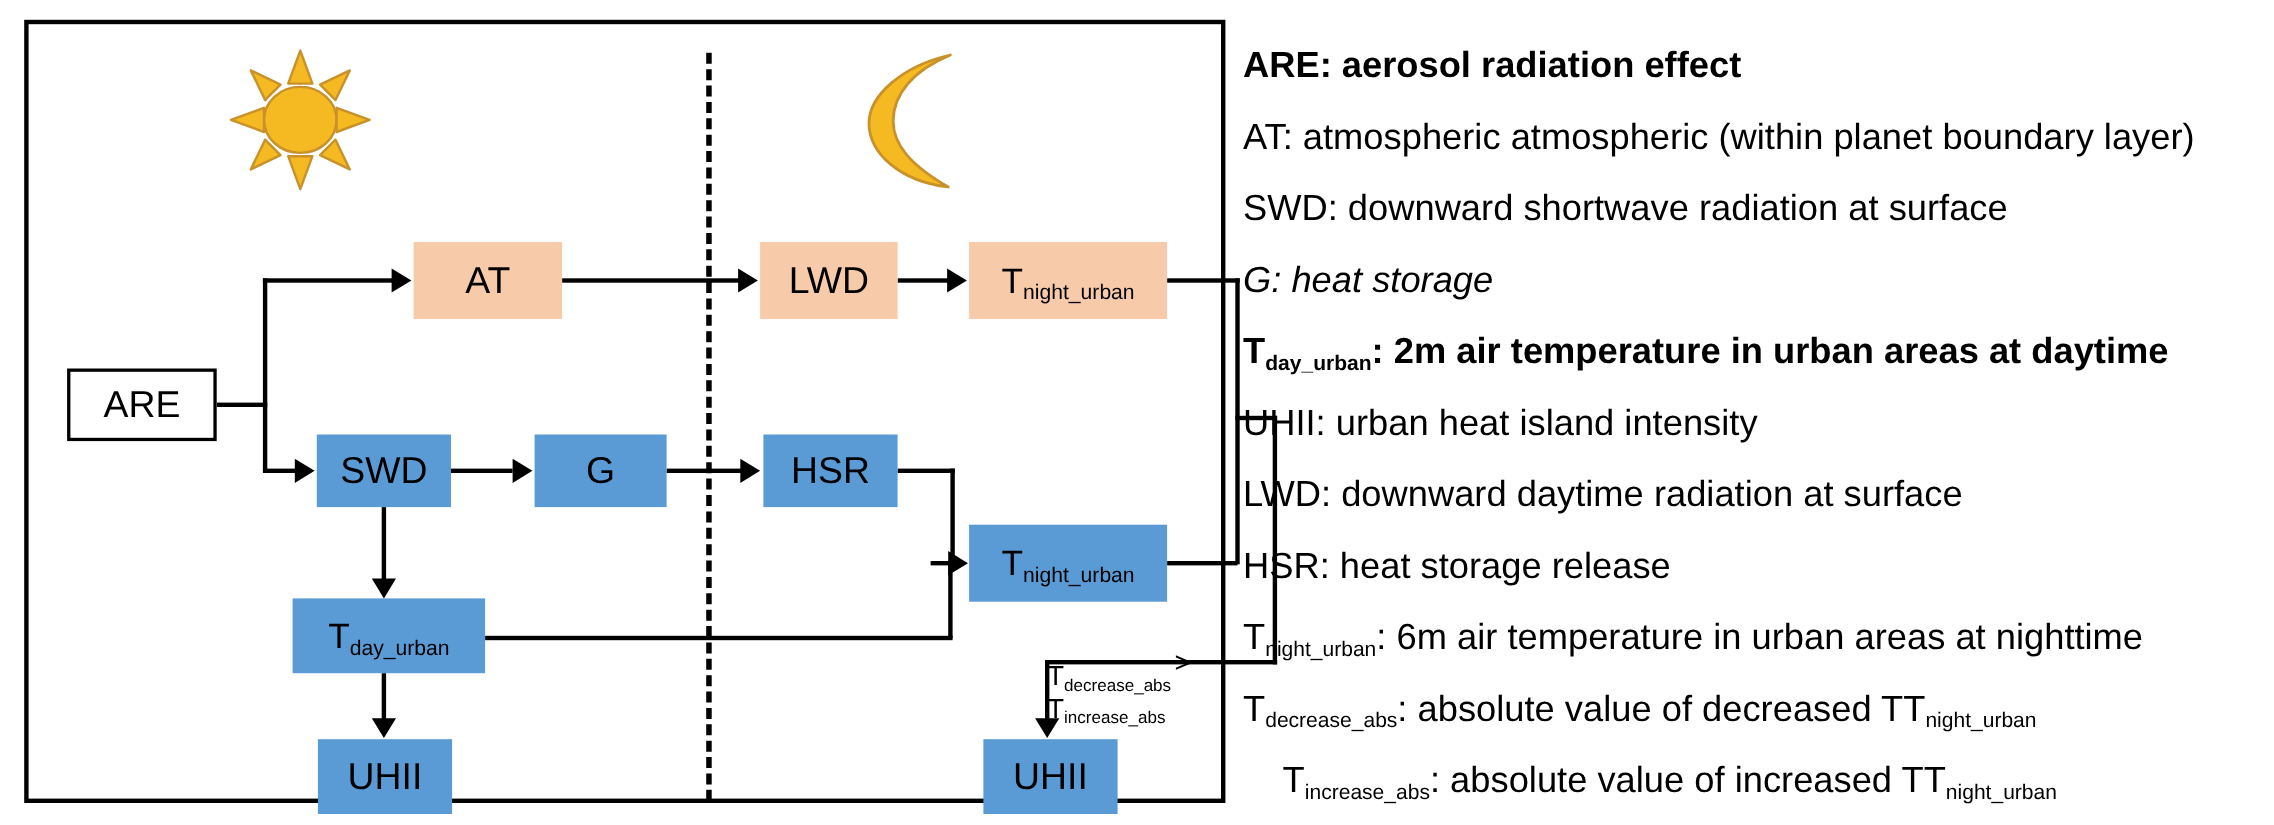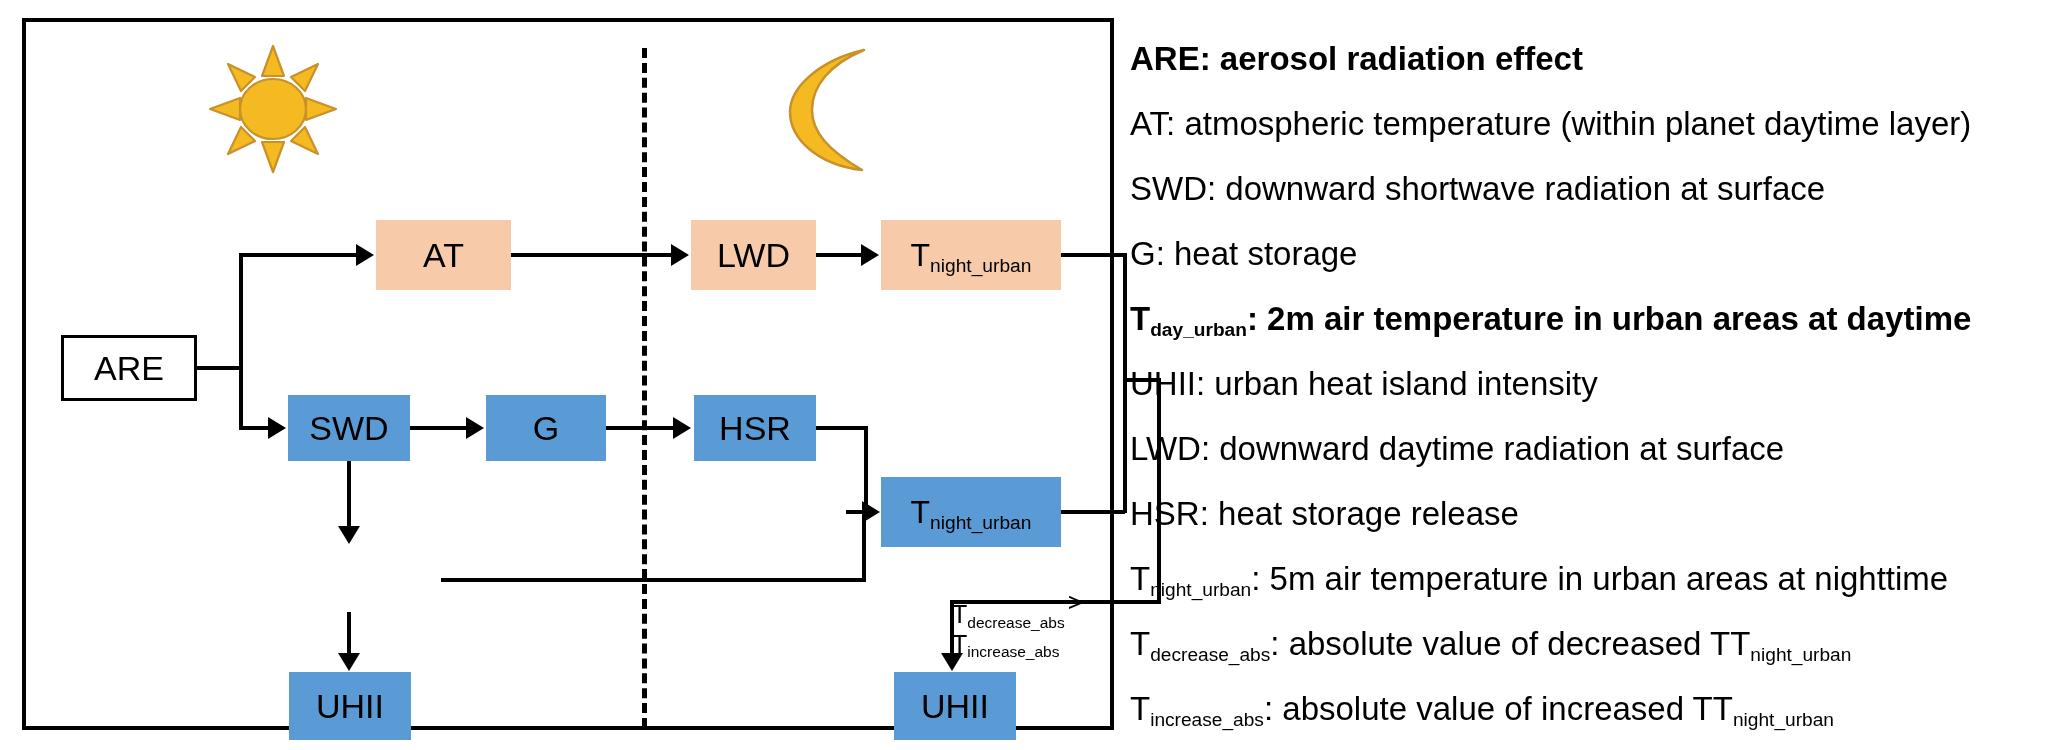--- a/index.html
+++ b/index.html
@@ -267,20 +267,23 @@
     </div>
 
     <div class="node node-blue" id="node-hsr">
       <span class="lbl">HSR</span>
     </div>
 
     <div class="node node-blue" id="node-tnight-b">
       <span class="lbl"><span>T</span><span class="sub">night_urban</span></span>
     </div>
 
+    <div class="node node-blue" id="node-tday">
+      <span class="lbl"><span>T</span><span class="sub">day_urban</span></span>
+    </div>
 
     <div class="node node-blue" id="node-uhii-day">
       <span class="lbl">UHII</span>
     </div>
 
     <div class="node node-blue" id="node-uhii-night">
       <span class="lbl">UHII</span>
     </div>
 
     <div id="cond-annot">
@@ -290,54 +293,54 @@
 
   </div>
 
   <div id="legend">
 
     <div class="legend-item" style="top:22px;font-weight:bold;">
       <span>ARE</span><span class="sub"></span><span>: aerosol radiation effect</span>
     </div>
 
     <div class="legend-item" style="top:87px;">
-      <span>AT</span><span class="sub"></span><span>: atmospheric temperature (within planet daytime layer)</span>
+      <span>AT</span><span class="sub"></span><span>: atmospheric atmospheric (within planet boundary layer)</span>
     </div>
 
     <div class="legend-item" style="top:152px;">
       <span>SWD</span><span class="sub"></span><span>: downward shortwave radiation at surface</span>
     </div>
 
-    <div class="legend-item" style="top:217px;">
+    <div class="legend-item" style="top:217px;font-style:italic;">
       <span>G</span><span class="sub"></span><span>: heat storage</span>
     </div>
 
     <div class="legend-item" style="top:282px;font-weight:bold;">
       <span>T</span><span class="sub">day_urban</span><span>: 2m air temperature in urban areas at daytime</span>
     </div>
 
     <div class="legend-item" style="top:347px;text-align:center;">
       <span>UHII</span><span class="sub"></span><span>: urban heat island intensity</span>
     </div>
 
     <div class="legend-item" style="top:412px;">
       <span>LWD</span><span class="sub"></span><span>: downward daytime radiation at surface</span>
     </div>
 
     <div class="legend-item" style="top:477px;">
       <span>HSR</span><span class="sub"></span><span>: heat storage release</span>
     </div>
 
     <div class="legend-item" style="top:542px;">
-      <span>T</span><span class="sub">night_urban</span><span>: 5m air temperature in urban areas at nighttime</span>
+      <span>T</span><span class="sub">night_urban</span><span>: 6m air temperature in urban areas at nighttime</span>
     </div>
 
     <div class="legend-item" style="top:607px;">
       <span>T</span><span class="sub">decrease_abs</span><span>: absolute value of decreased T</span><span>T</span><span class="sub">night_urban</span>
     </div>
 
-    <div class="legend-item" style="top:672px;">
+    <div class="legend-item" style="top:672px;margin-left:36px;">
       <span>T</span><span class="sub">increase_abs</span><span>: absolute value of increased T</span><span>T</span><span class="sub">night_urban</span>
     </div>
 
   </div>
 
 </div>
 
 </body></html>

